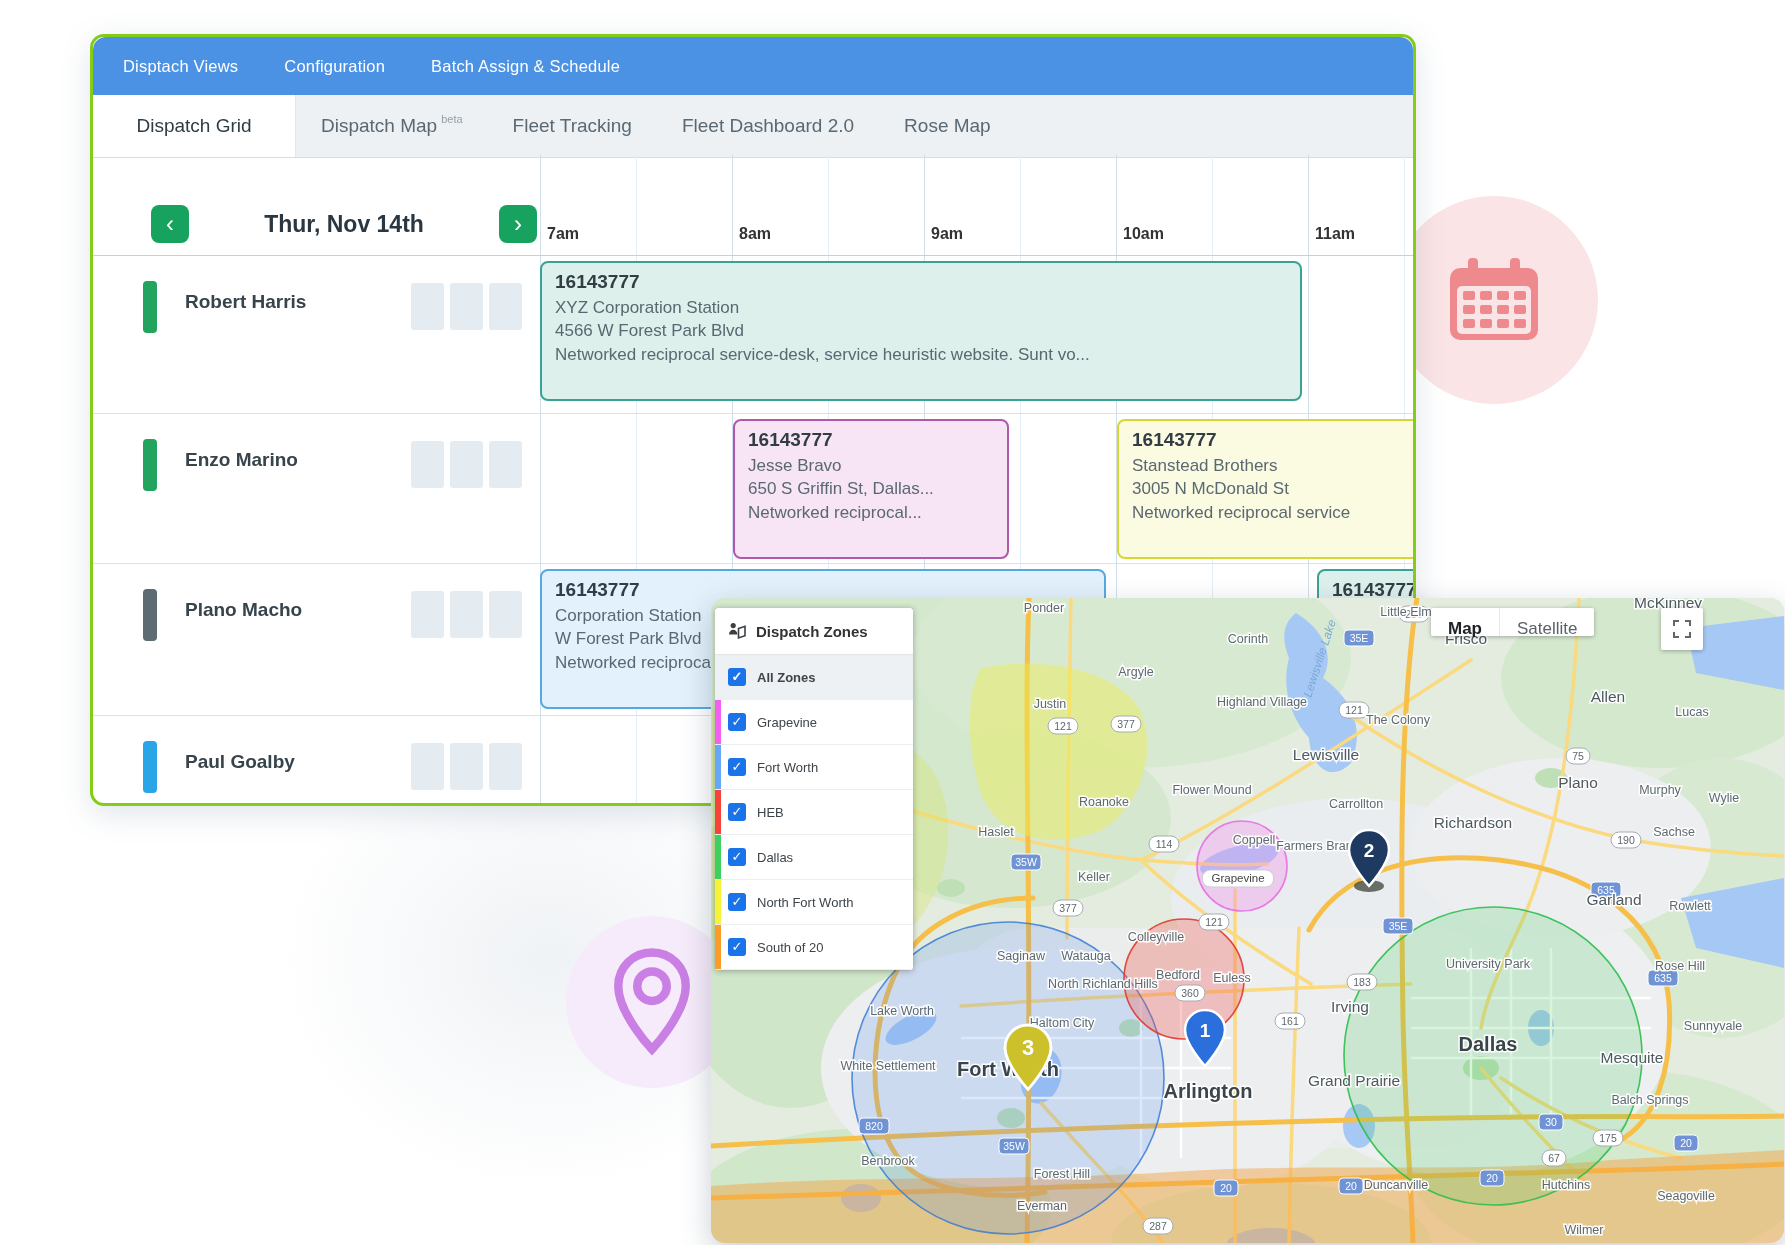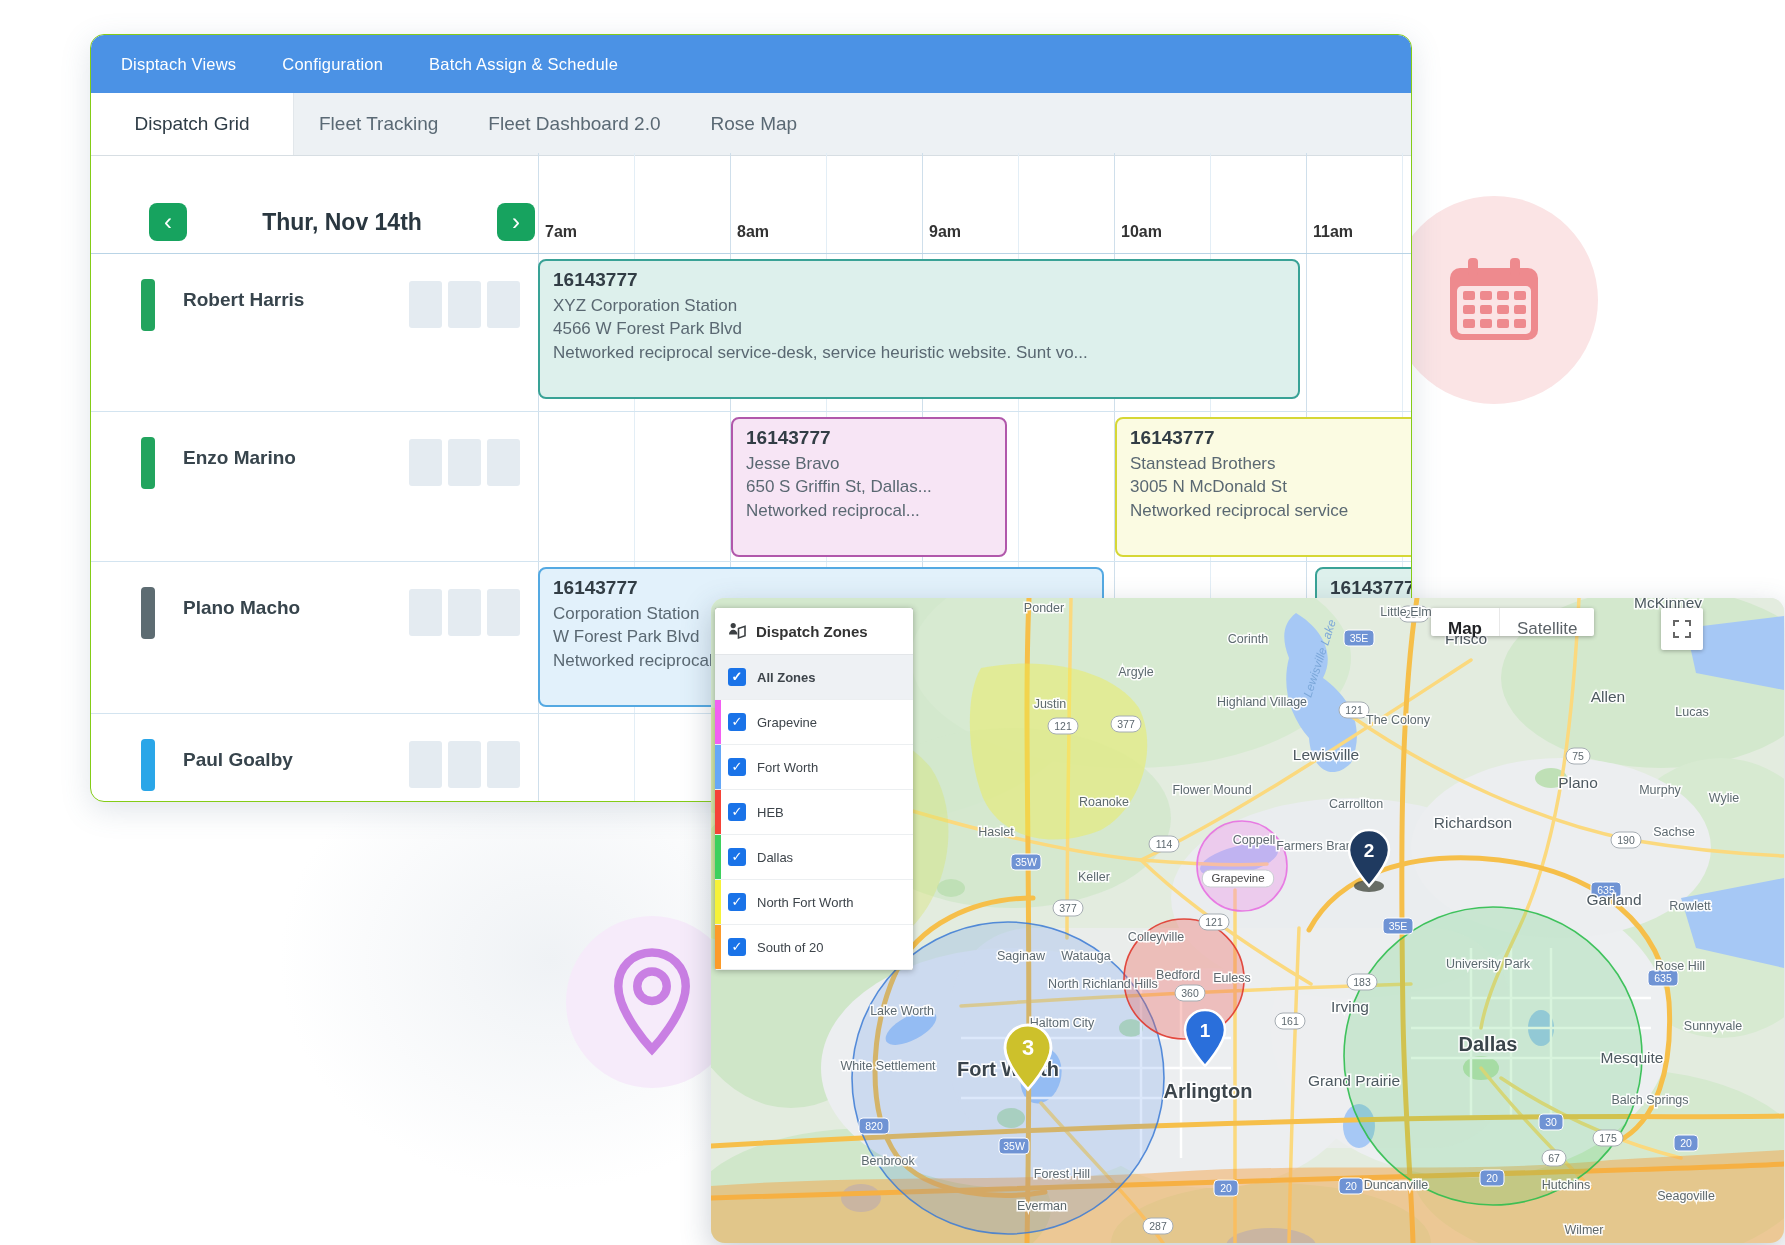--- a/index.html
+++ b/index.html
@@ -10,21 +10,21 @@
            background:radial-gradient(closest-side,#eff2f5,rgba(240,243,246,0));}
 
   
   .deco-cal{position:absolute;left:1390px;top:196px;width:208px;height:208px;border-radius:50%;
             background:#fbe4e5;z-index:1;display:flex;align-items:center;justify-content:center;}
   .deco-pin{position:absolute;left:566px;top:916px;width:172px;height:172px;border-radius:50%;
             background:#f6ebfa;z-index:1;display:flex;align-items:center;justify-content:center;}
 
   
   .panel{position:absolute;left:90px;top:34px;width:1320px;height:766px;background:#fff;
-         border:1px solid #84cc16;border-radius:14px;z-index:2;overflow:hidden;
+         border:3px solid #84cc16;border-radius:14px;z-index:2;overflow:hidden;
          box-shadow:0 8px 30px rgba(84,110,136,.18);}
   .topnav{display:flex;align-items:center;gap:46px;padding:0 30px;height:58px;background:#4b92e5;
           border-radius:13px 13px 0 0;}
   .nav-item{color:#fff;font-size:16.5px;letter-spacing:.2px;cursor:pointer;}
   .tabbar{height:62px;background:#edf1f4;display:flex;align-items:stretch;border-bottom:1px solid #d7dee3;}
   .tab-active{width:202px;background:#fff;display:flex;align-items:center;justify-content:center;
               font-size:19px;color:#2e3c46;border-right:1px solid #e2e7eb;}
   .tab{display:flex;align-items:center;font-size:19px;color:#5a6974;padding:0 25px;cursor:pointer;}
   .tab .beta{font-size:11px;color:#97a1a9;margin-left:4px;transform:translateY(-7px);}
 
@@ -115,20 +115,24 @@
 </div>
 
 <div class="panel">
   <div class="topnav">
       <div class="nav-item">Disptach Views</div>
       <div class="nav-item">Configuration</div>
       <div class="nav-item">Batch Assign &amp; Schedule</div>
     </div>
   <div class="tabbar">
       <div class="tab-active">Dispatch Grid</div>
+      <div class="tab">
+        <span>Dispatch Map</span>
+        <span class="beta">beta</span>
+      </div>
       <div class="tab">
         <span>Fleet Tracking</span>
       </div>
       <div class="tab">
         <span>Fleet Dashboard 2.0</span>
       </div>
       <div class="tab">
         <span>Rose Map</span>
       </div>
     </div>

